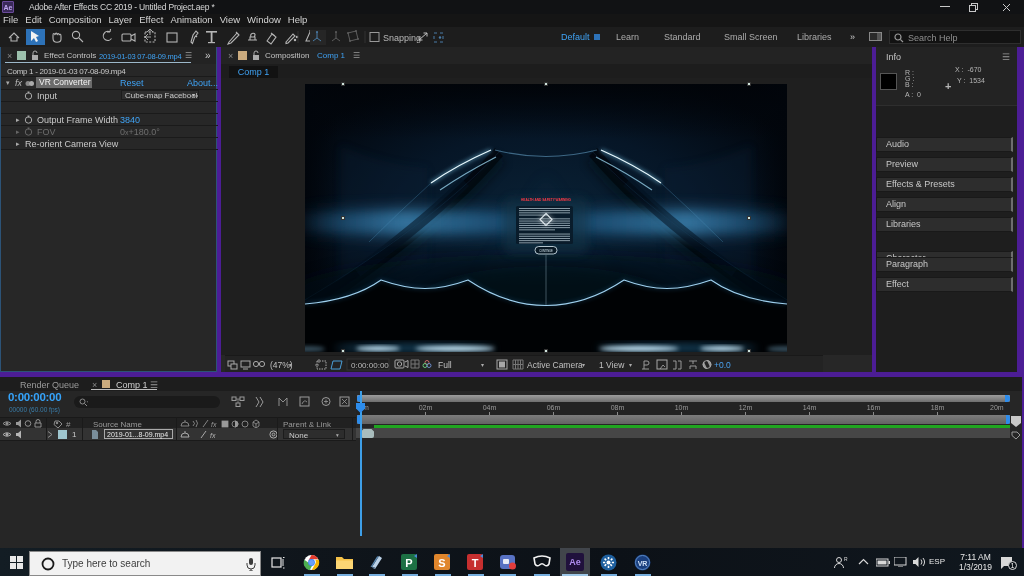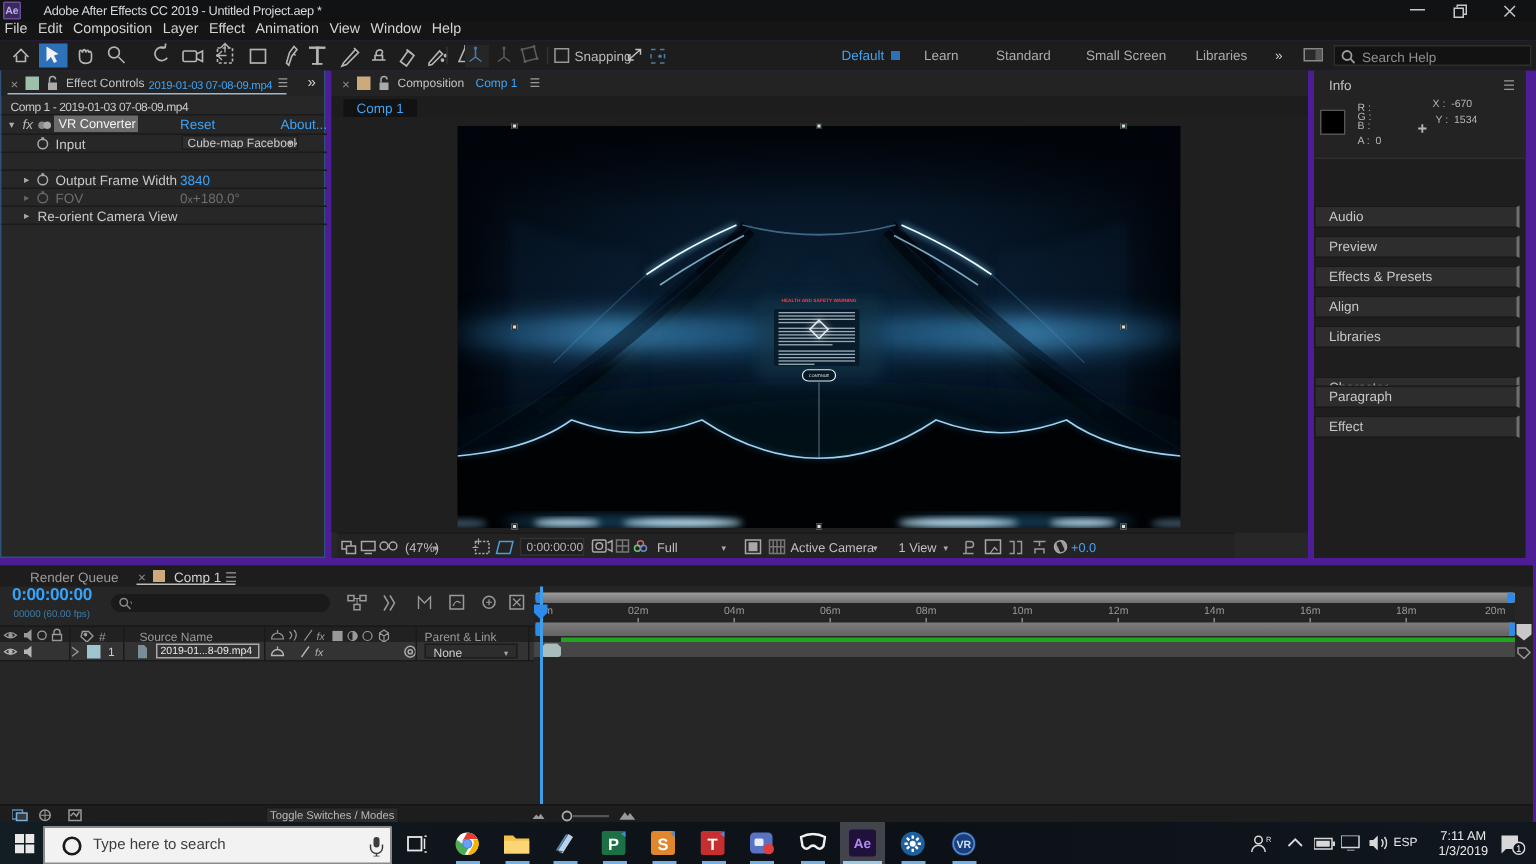--- a/index.html
+++ b/index.html
@@ -532,37 +532,20 @@
  <svg class="abs" style="left:1010px;top:38px" width="12" height="28">
    <path d="M1,1 h10 v7 l-5,4 -5,-4 z" fill="#c8c8c8"></path>
    <path d="M2,17 h5 l3,3 -4,4 -4,-3.5 z" fill="none" stroke="#999"></path>
  </svg>
 
  <div class="abs" style="left:360px;top:14px;width:1.5px;height:145px;background:#3e9fe8"></div>
  <svg class="abs" style="left:355px;top:25px" width="12" height="12">
         <path d="M1,1 h9 v5.5 l-4.5,4.5 L1,6.5 z" fill="#2d8ceb"></path>
       </svg>
 
- <div class="abs" style="left:0;top:159px;width:1022px;height:12px;background:#1d1d1d;border-top:1px solid #151515">
-   <svg class="abs" style="left:8px;top:2px" width="60" height="9">
-     <rect x="0" y="1" width="7" height="6" fill="none" stroke="#5a8fb5"></rect>
-          <rect x="3" y="3" width="7" height="5" fill="#3a3a3a" stroke="#7ab0d8"></rect>
-     <circle cx="22" cy="4.5" r="3.5" fill="none" stroke="#999"></circle>
-          <path d="M19,4.5 h7 M22,1 v7" stroke="#999" stroke-width=".7"></path>
-     <rect x="38" y="1" width="8" height="7" fill="none" stroke="#999"></rect>
-          <path d="M39,5 l2,-2 2,2 2,-3" stroke="#999" fill="none"></path>
-   </svg>
-   <div class="abs" style="left:177px;top:1px;width:89px;height:11px;background:#2b2b2b;border:1px solid #1a1a1a;font-size:7.5px;color:#b8b8b8;text-align:center;line-height:10px;white-space:nowrap;overflow:hidden">Toggle Switches / Modes</div>
-   <svg class="abs" style="left:352px;top:2px" width="80" height="9">
-     <path d="M3,7 l2.5,-3 1.5,1.5 1.5,-2 2.5,3.5 z" fill="#999"></path>
-     <circle cx="26" cy="5" r="3" fill="none" stroke="#aaa" stroke-width="1.2"></circle>
-     <line x1="30" y1="5" x2="54" y2="5" stroke="#555" stroke-width="1.5"></line>
-     <path d="M61,7.5 l3.5,-5 2,2.5 1.5,-2 3.5,4.5 z" fill="#999"></path>
-   </svg>
- </div>
 </div>
 
 <div class="abs" id="taskbar" style="left:0;top:548px;width:1024px;height:28px;background:linear-gradient(90deg,#131d24,#0f151b 30%,#0c1117 60%,#10171e)">
 
   <svg class="abs" style="left:10px;top:8px" width="13" height="13">
         <path d="M0,0 h6 v6 h-6 z M7,0 h6 v6 h-6 z M0,7 h6 v6 h-6 z M7,7 h6 v6 h-6 z" fill="#e8e8e8"></path>
       </svg>
 
   <div class="abs" style="left:29px;top:3px;width:232px;height:25px;background:#f2f2f2;border:1px solid #8a8a8a">
     <svg class="abs" style="left:11px;top:5px" width="14" height="14">

